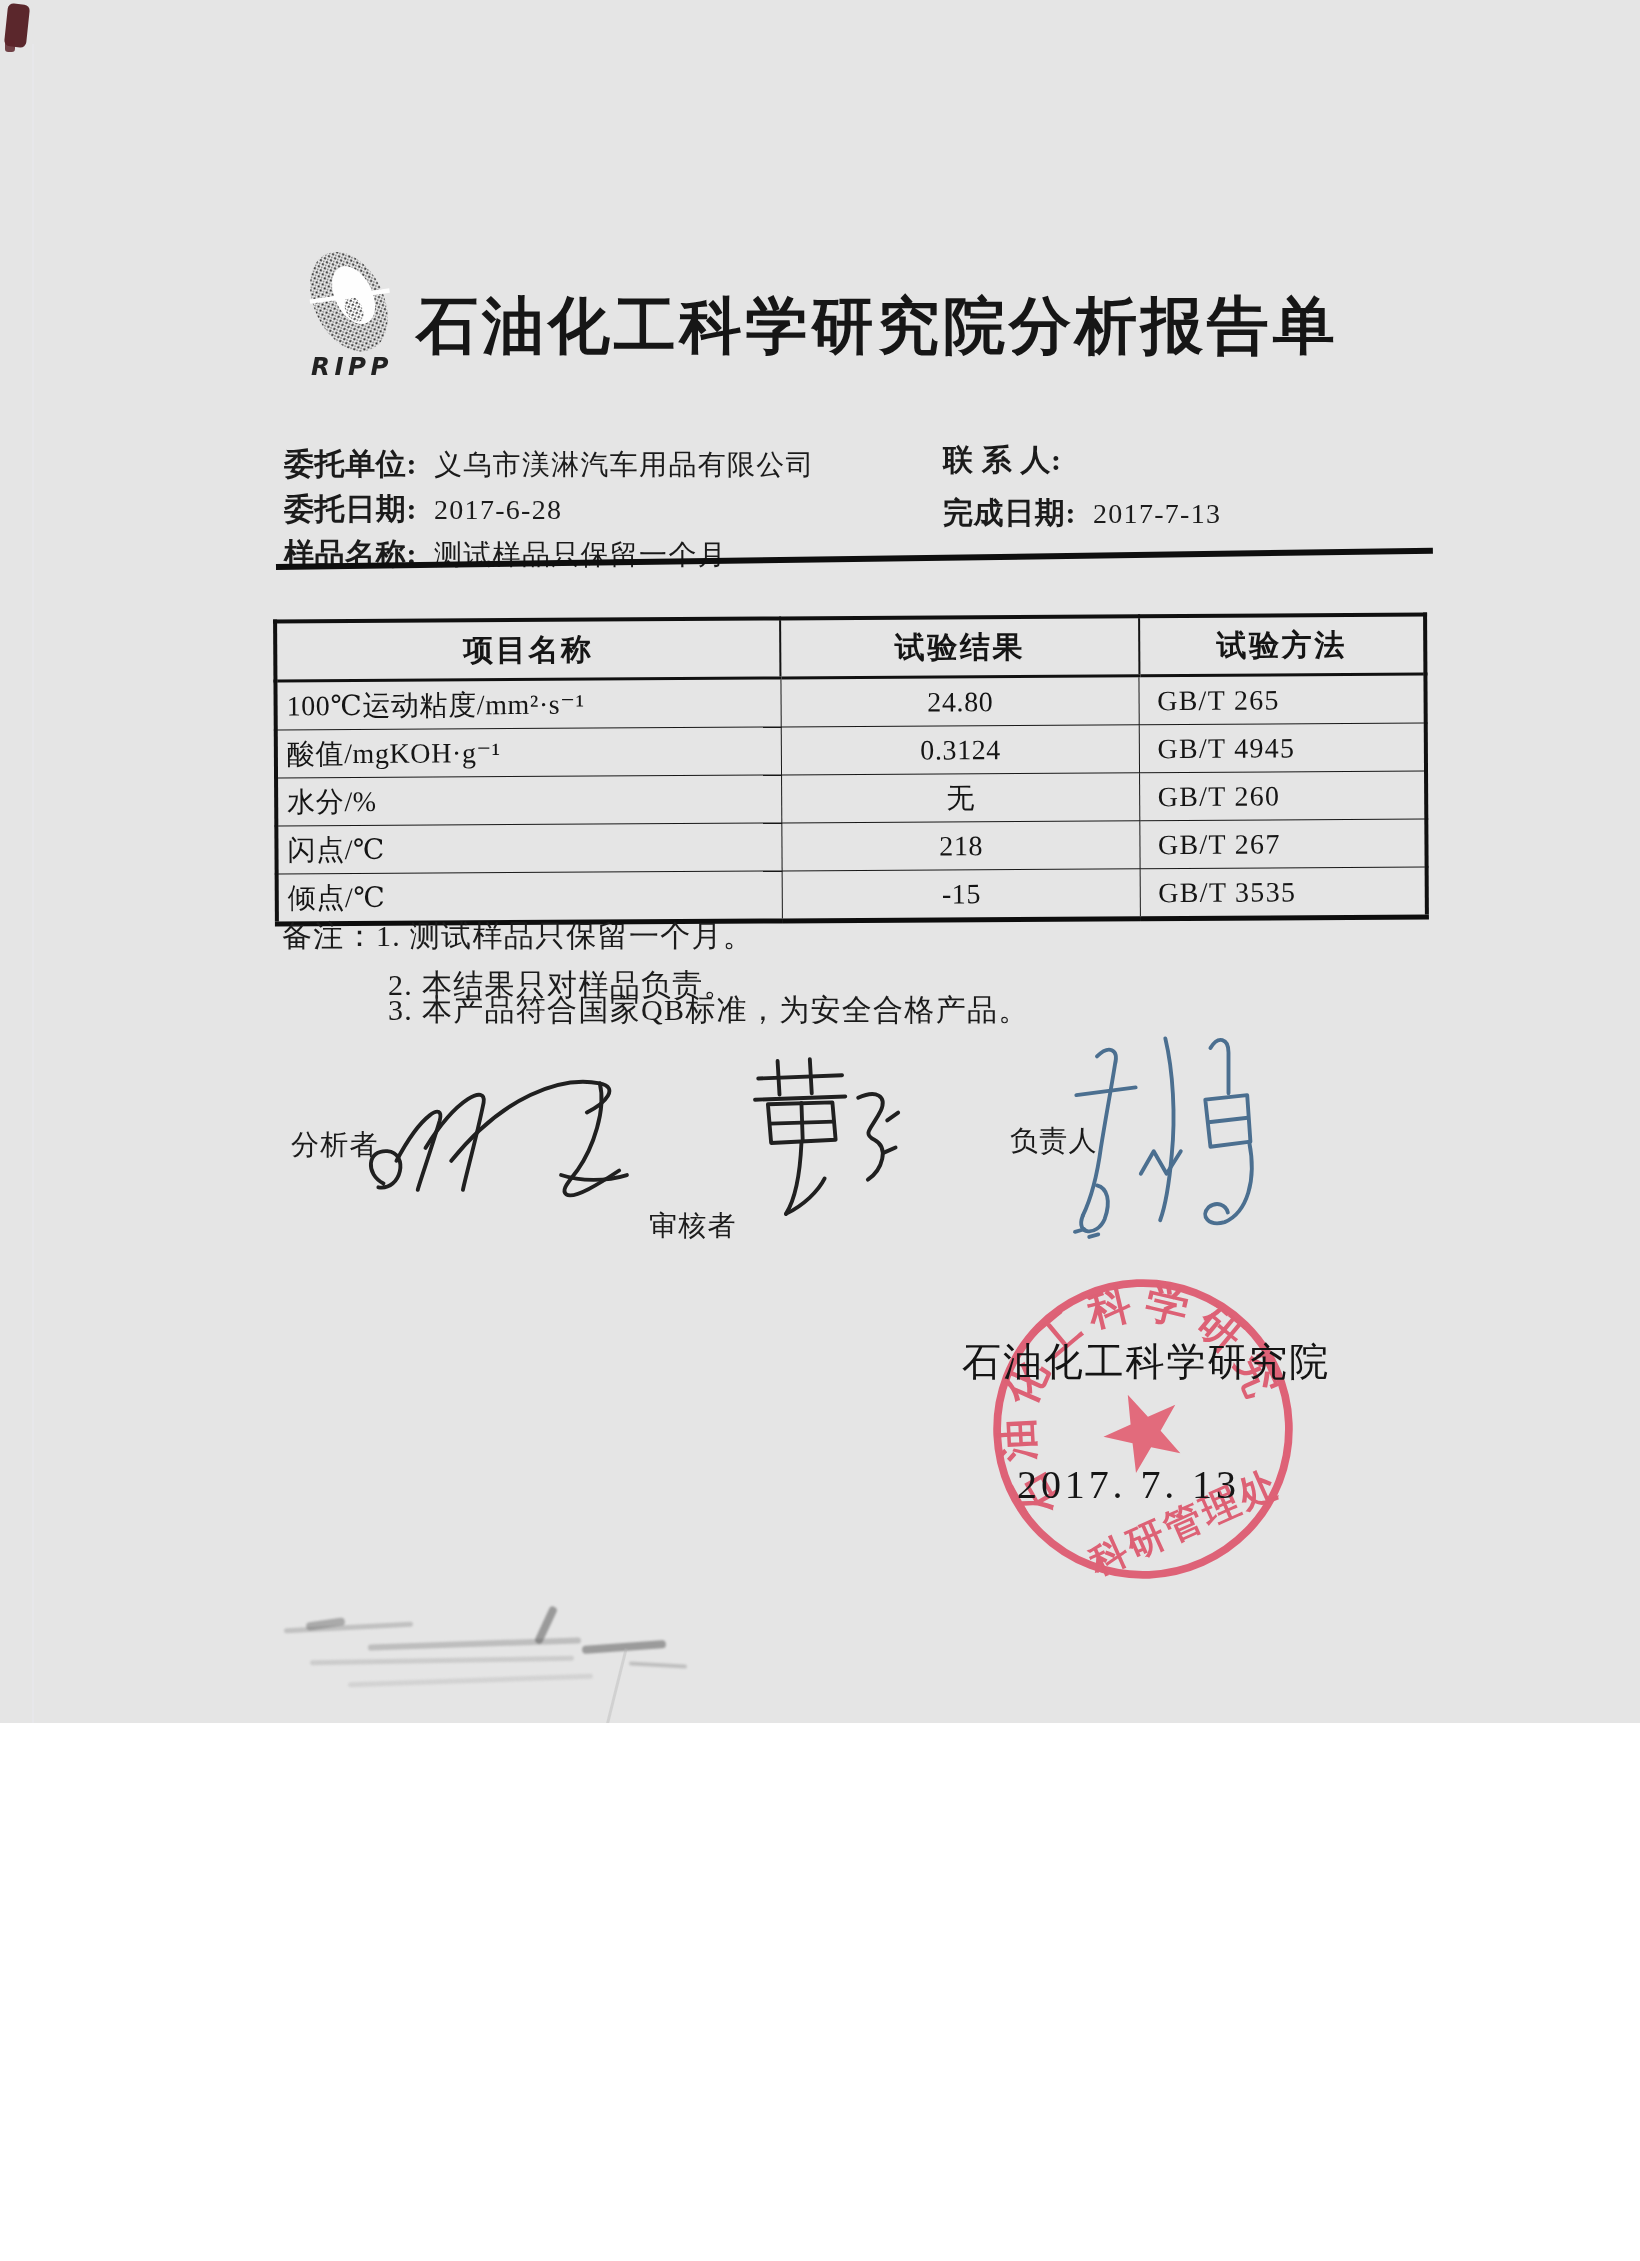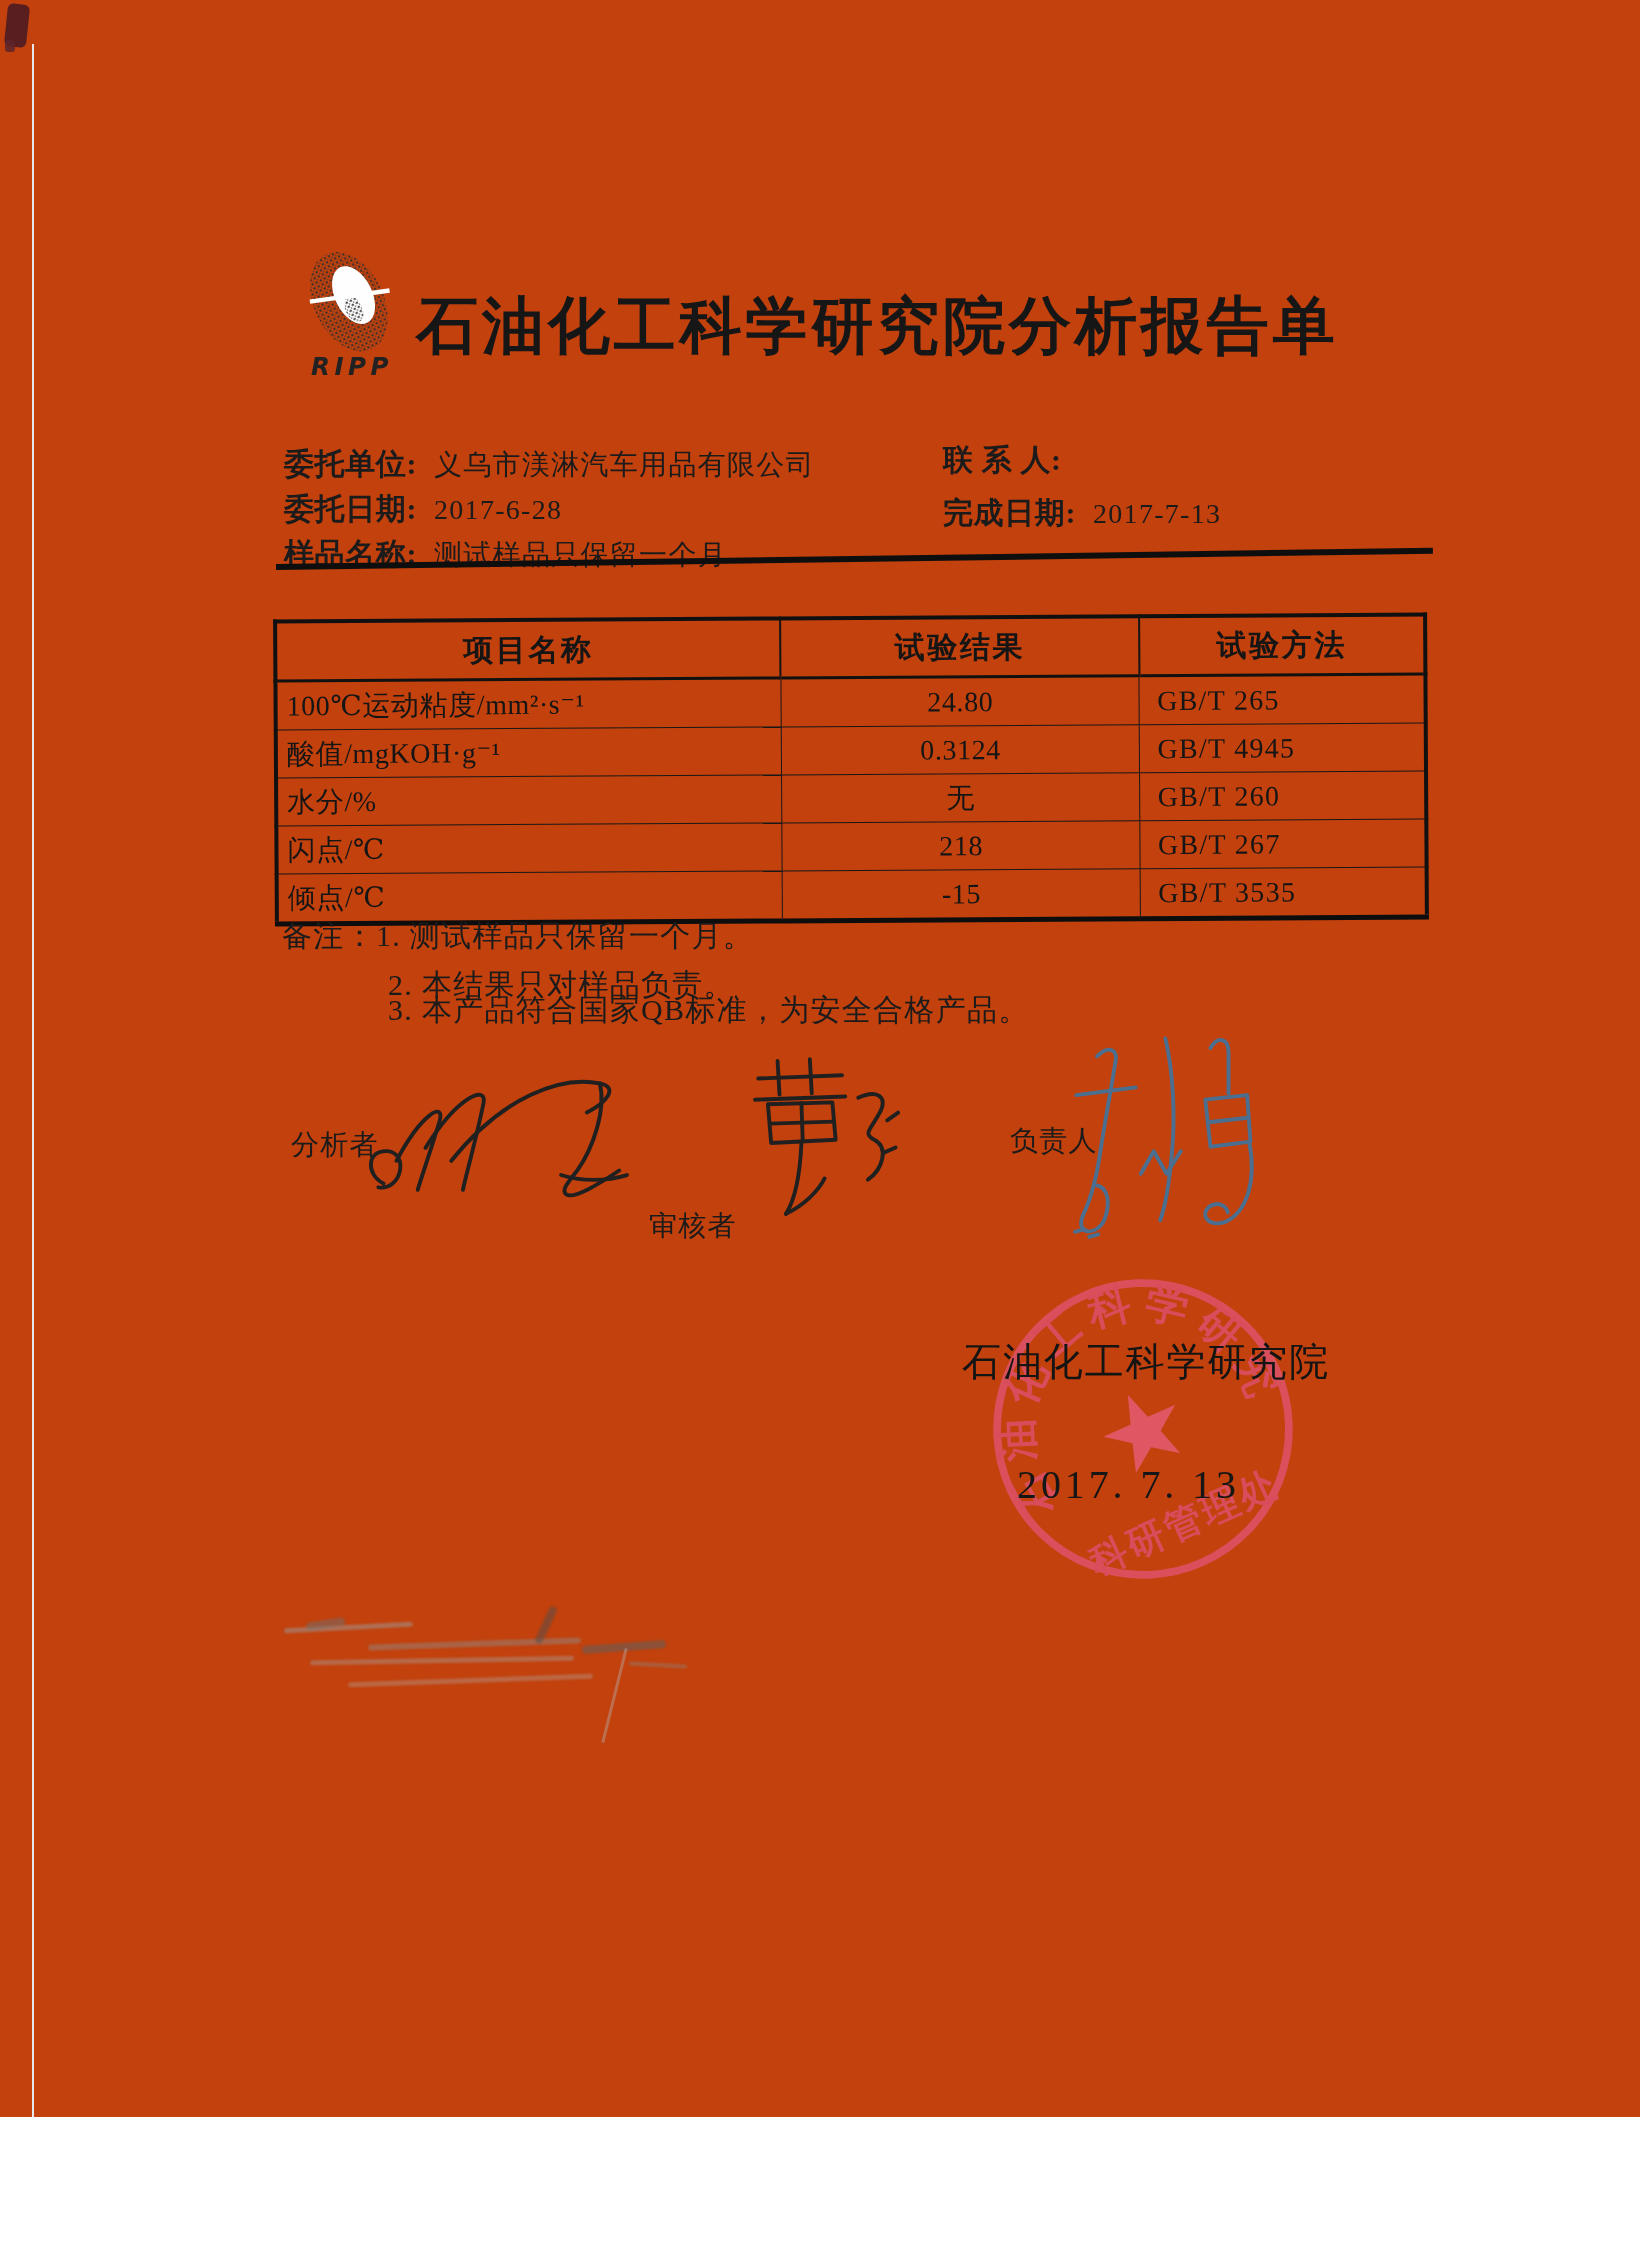--- a/index.html
+++ b/index.html
@@ -1,19 +1,19 @@
 <!DOCTYPE html>
 <html style="font-size:10.3px"><head>
 <meta charset="utf-8">
 <style>
   html,body{margin:0;padding:0;background:#ffffff;}
   .page{
     position:relative;
-    width:1640px;height:2117px;
-    background:#c2410c;
+    width:1640px;height:1723px;
+    background:#e5e5e5;
     overflow:hidden;
     font-family:"Liberation Serif","DejaVu Serif",serif;
     color:#1b1b1b;
   }
   .abs{position:absolute;}
 
   
   .corner-mark{left:6.4px;top:3.9px;width:22px;height:43px;background:#531c22;border-radius:5.8px;transform:rotate(6deg);opacity:.95;}
   .corner-mark2{left:5.2px;top:40px;width:10.3px;height:11.6px;background:#5d242a;border-radius:3.2px;opacity:.85;}
   .scan-line{left:32px;top:44px;width:1.9px;height:2205px;background:#e7e7ea;}

